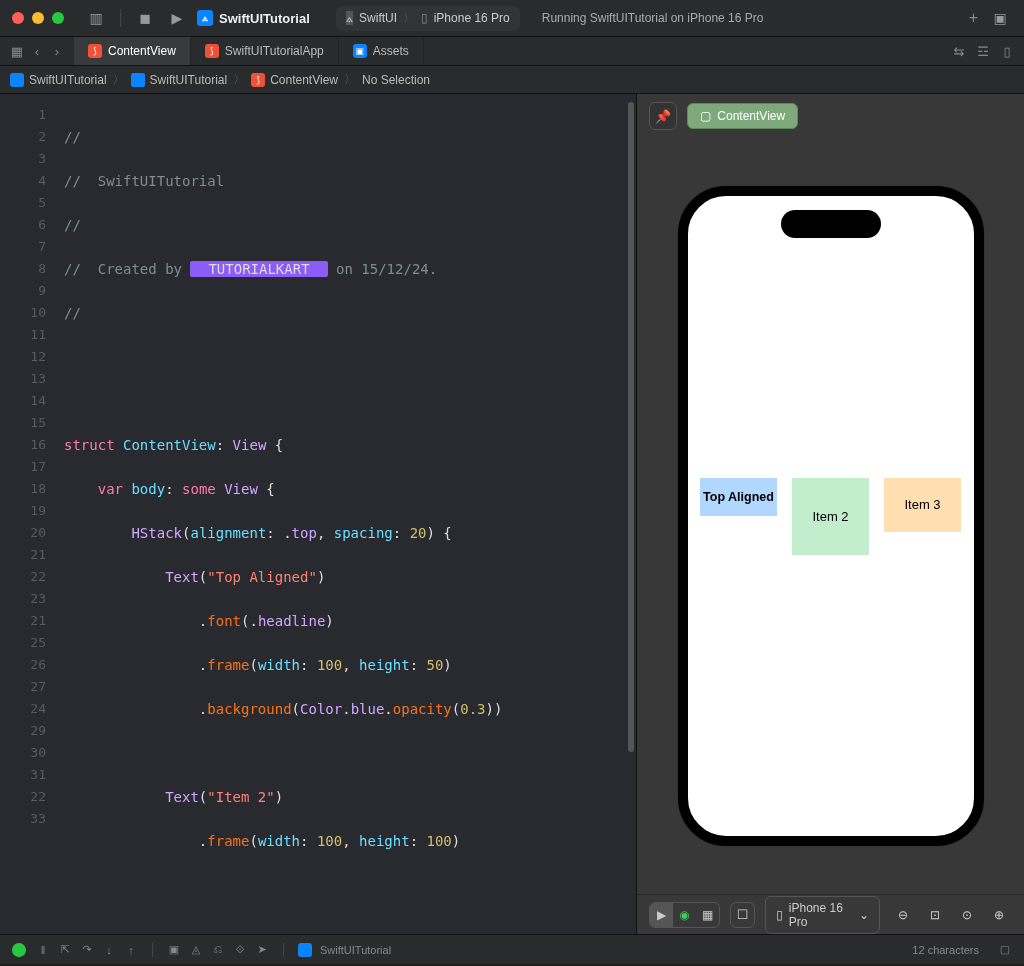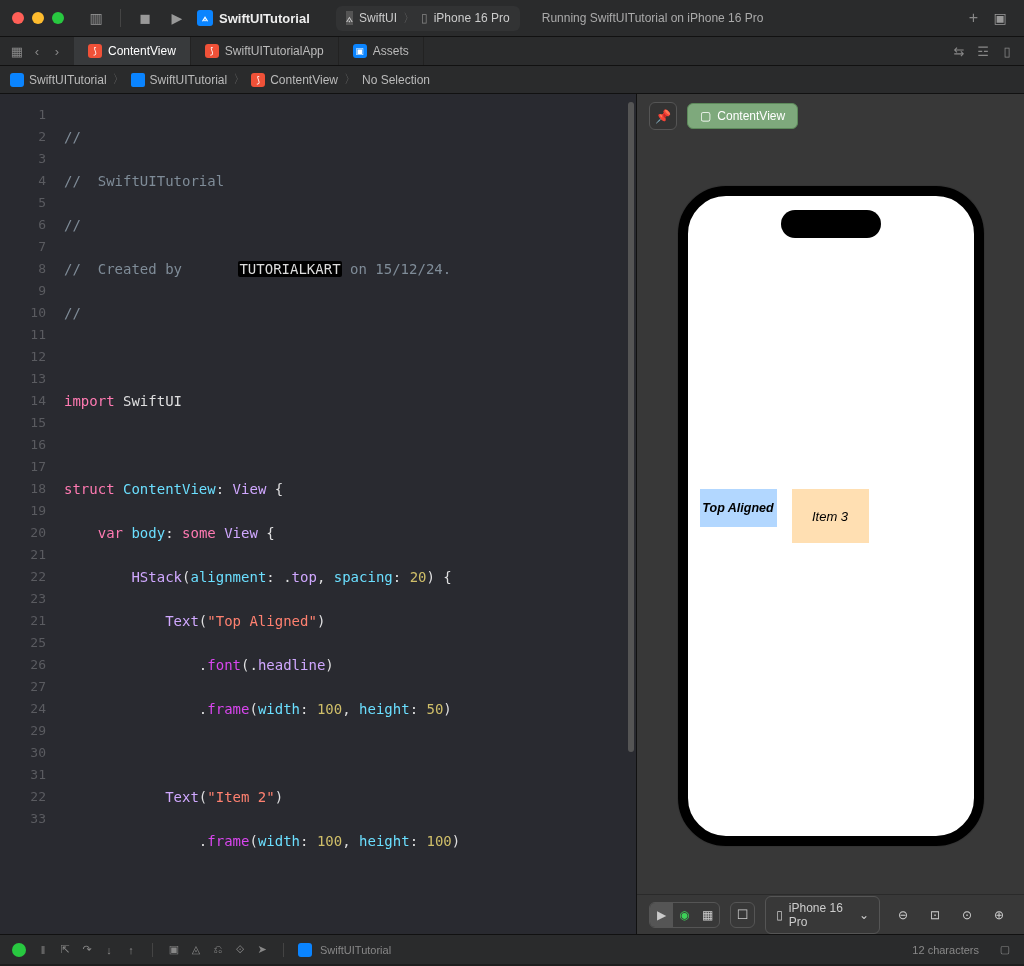--- a/index.html
+++ b/index.html
@@ -82,25 +82,25 @@
 .gutter .ln { height: 22px; }
 .code {
   position: absolute; left: 56px; top: 0; right: 8px;
   padding: 10px 8px 0 8px; line-height: 22px; white-space: pre;
 }
 .code .line { height: 22px; }
 .comment { color: #7f8c98; }
 .kw-pink { color: #ff7ab2; }
 .type-teal { color: #6bdfff; }
 .type-lav { color: #d0a8ff; }
-.fn { color: #d946ef; }
+.fn { color: #f97316; }
 .str { color: #ff8170; }
 .num { color: #d0bf69; }
 .plain { color: #dfdfe0; }
-.sel { background: #000000; color:#ddd; padding:0 1px; border-radius:2px;margin-left:48px;}
+.sel { background: #8b5cf6; color:#ddd; padding:0 18px; border-radius:2px;}
 .editor .scroll {
   position:absolute; right:2px; top:8px; width:6px; height:650px;
   background:#555; border-radius:3px;
 }
 
 
 .preview {
   flex: 1; background: #383838; display:flex; flex-direction:column;
   border-left: 1px solid #111;
 }
@@ -125,21 +125,21 @@
   width: 306px; height: 660px; background:#fff; border-radius:48px;
   border: 10px solid #000; position: relative;
   box-shadow: 0 0 0 1px #333;
 }
 .island {
   position:absolute; top:14px; left:50%; transform:translateX(-50%);
   width: 100px; height: 28px; background:#000; border-radius: 16px;
 }
 .phone-content {
   position:absolute; inset: 0;
-  display:flex; align-items:center; justify-content:flex-start;font-style:italic;
+  display:flex; align-items:center; justify-content:center;
 }
 .hstack { display:flex; gap:15px; align-items:flex-start; padding:12px;}
 .hbox {
   display:flex; align-items:center; justify-content:center;
   font-size:13px; color:#000; font-family:-apple-system,Arial;
 }
 .b1 { width:77px; height:38px; background:rgba(0,122,255,0.3); font-weight:600; font-size:12.5px;}
 .b2 { width:77px; height:77px; background:rgba(52,199,89,0.3);}
 .b3 { width:77px; height:54px; background:rgba(255,149,0,0.3);}
 
@@ -282,28 +282,28 @@
       <div class="ln">22</div>
       <div class="ln">33</div>
     </div>
     <div class="code">
 <div class="line"><span class="comment">//</span></div>
 <div class="line"><span class="comment">//  </span><span class="comment">SwiftUITutorial</span></div>
 <div class="line"><span class="comment">//</span></div>
 <div class="line"><span class="comment">//  </span><span class="comment">Created by </span><span class="sel">TUTORIALKART</span><span class="comment"> on 15/12/24.</span></div>
 <div class="line"><span class="comment">//</span></div>
 <div class="line"><span></span></div>
-<div class="line"><span class="kw-pink">import</span><span class="plain"> SwiftUI</span></div>
 <div class="line"><span></span></div>
 <div class="line"><span class="kw-pink">struct</span><span class="type-teal"> ContentView</span><span class="plain">: </span><span class="type-lav">View</span><span class="plain"> {</span></div>
 <div class="line"><span class="kw-pink">    var</span><span class="type-teal"> body</span><span class="plain">: </span><span class="kw-pink">some</span><span class="type-lav"> View</span><span class="plain"> {</span></div>
 <div class="line"><span class="type-lav">        HStack</span><span class="plain">(</span><span class="type-teal">alignment</span><span class="plain">: .</span><span class="type-lav">top</span><span class="plain">, </span><span class="type-teal">spacing</span><span class="plain">: </span><span class="num">20</span><span class="plain">) {</span></div>
 <div class="line"><span class="type-lav">            Text</span><span class="plain">(</span><span class="str">"Top Aligned"</span><span class="plain">)</span></div>
 <div class="line"><span class="plain">                .</span><span class="fn">font</span><span class="plain">(.</span><span class="type-lav">headline</span><span class="plain">)</span></div>
 <div class="line"><span class="plain">                .</span><span class="fn">frame</span><span class="plain">(</span><span class="type-teal">width</span><span class="plain">: </span><span class="num">100</span><span class="plain">, </span><span class="type-teal">height</span><span class="plain">: </span><span class="num">50</span><span class="plain">)</span></div>
+<div class="line"><span class="plain">                .</span><span class="fn">background</span><span class="plain">(</span><span class="type-lav">Color</span><span class="plain">.</span><span class="type-lav">blue</span><span class="plain">.</span><span class="fn">opacity</span><span class="plain">(</span><span class="num">0.3</span><span class="plain">))</span></div>
 <div class="line"><span></span></div>
 <div class="line"><span class="type-lav">            Text</span><span class="plain">(</span><span class="str">"Item 2"</span><span class="plain">)</span></div>
 <div class="line"><span class="plain">                .</span><span class="fn">frame</span><span class="plain">(</span><span class="type-teal">width</span><span class="plain">: </span><span class="num">100</span><span class="plain">, </span><span class="type-teal">height</span><span class="plain">: </span><span class="num">100</span><span class="plain">)</span></div>
 
 
 
 
 
 
 
@@ -325,20 +325,21 @@
         <span>▢</span>
         <span>ContentView</span>
       </div>
     </div>
     <div class="preview-canvas">
       <div class="phone">
         <div class="island"></div>
         <div class="phone-content">
           <div class="hstack">
             <div class="hbox b1">Top Aligned</div>
+            <div class="hbox b2">Item 2</div>
             <div class="hbox b3">Item 3</div>
           </div>
         </div>
       </div>
     </div>
     <div class="preview-bottom">
       <div class="pb-group">
         <div class="pb-btn active">▶</div>
         <div class="pb-btn" style="color:#3dd158">◉</div>
         <div class="pb-btn">▦</div>

